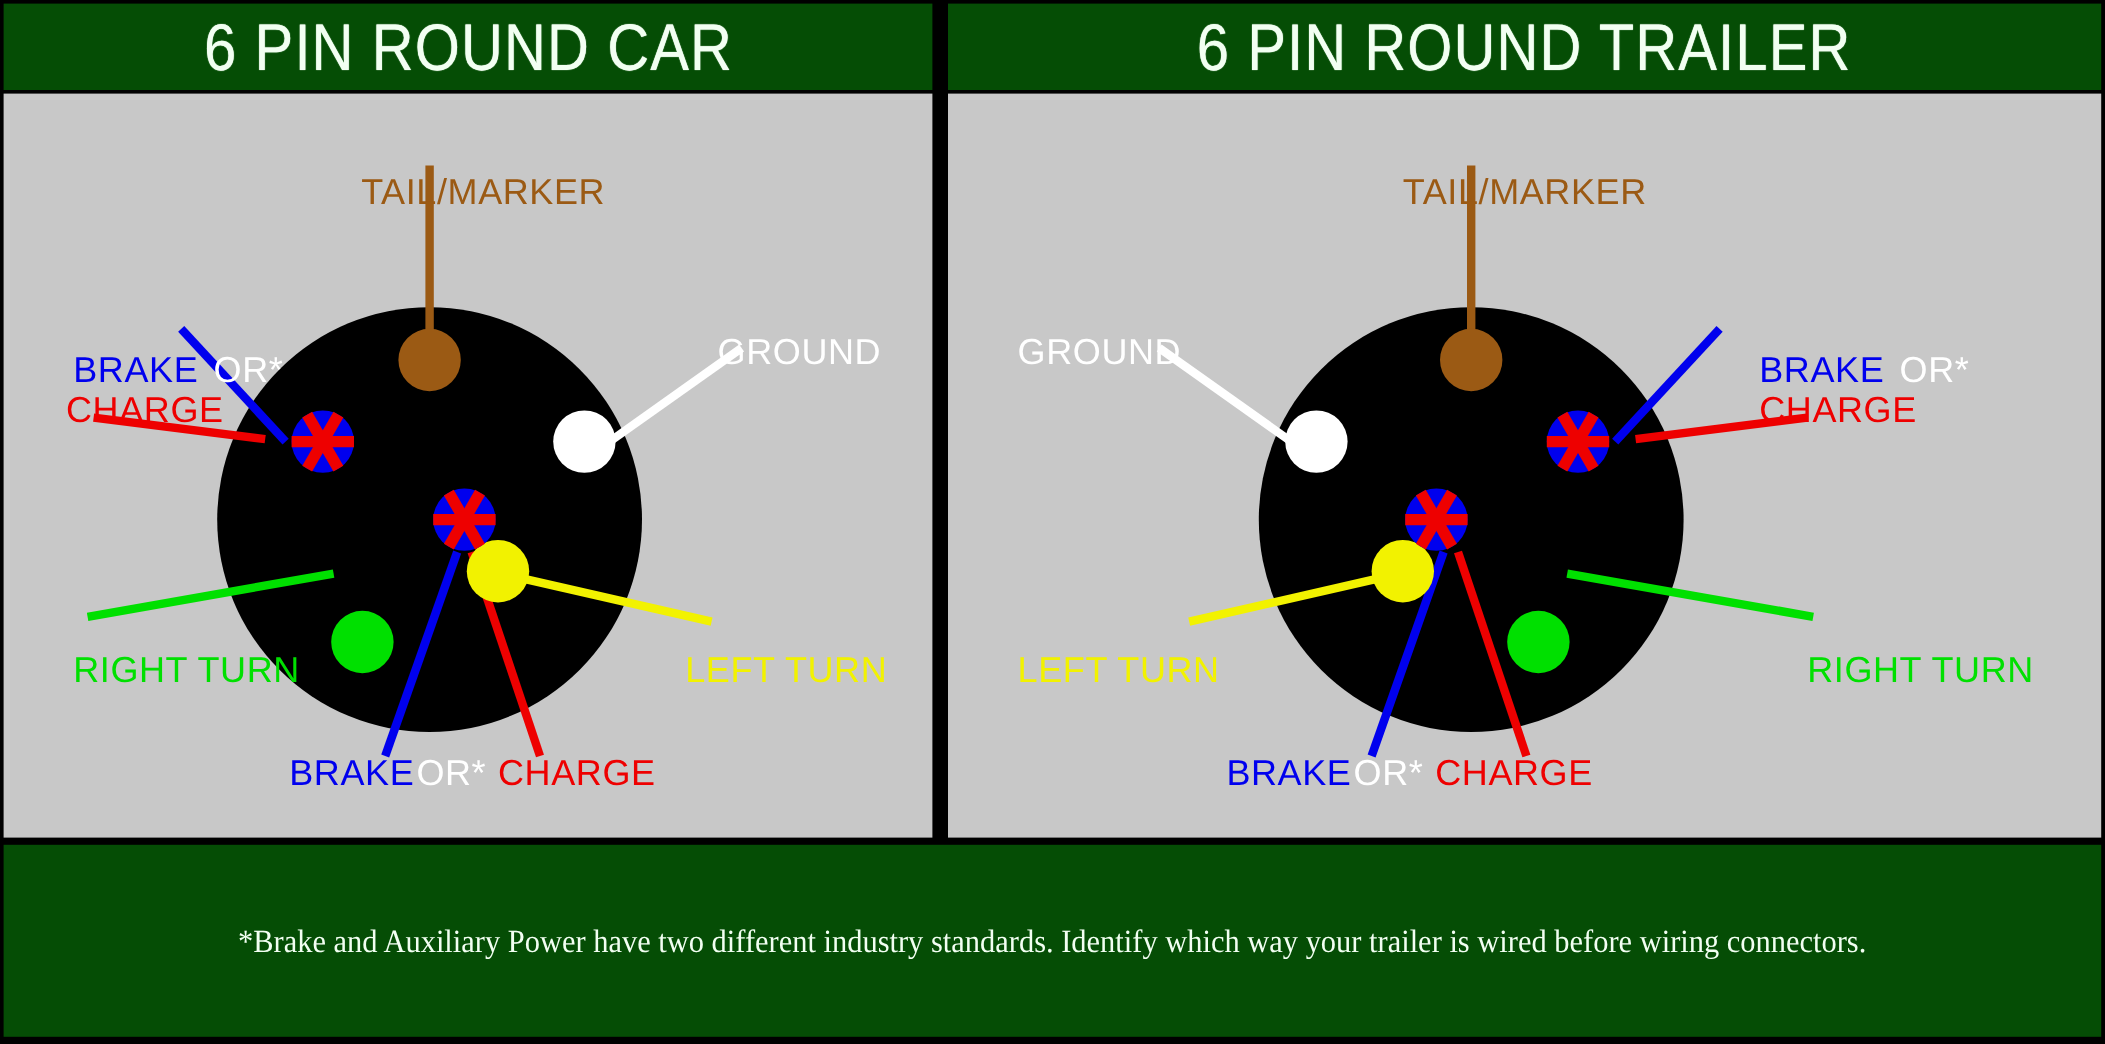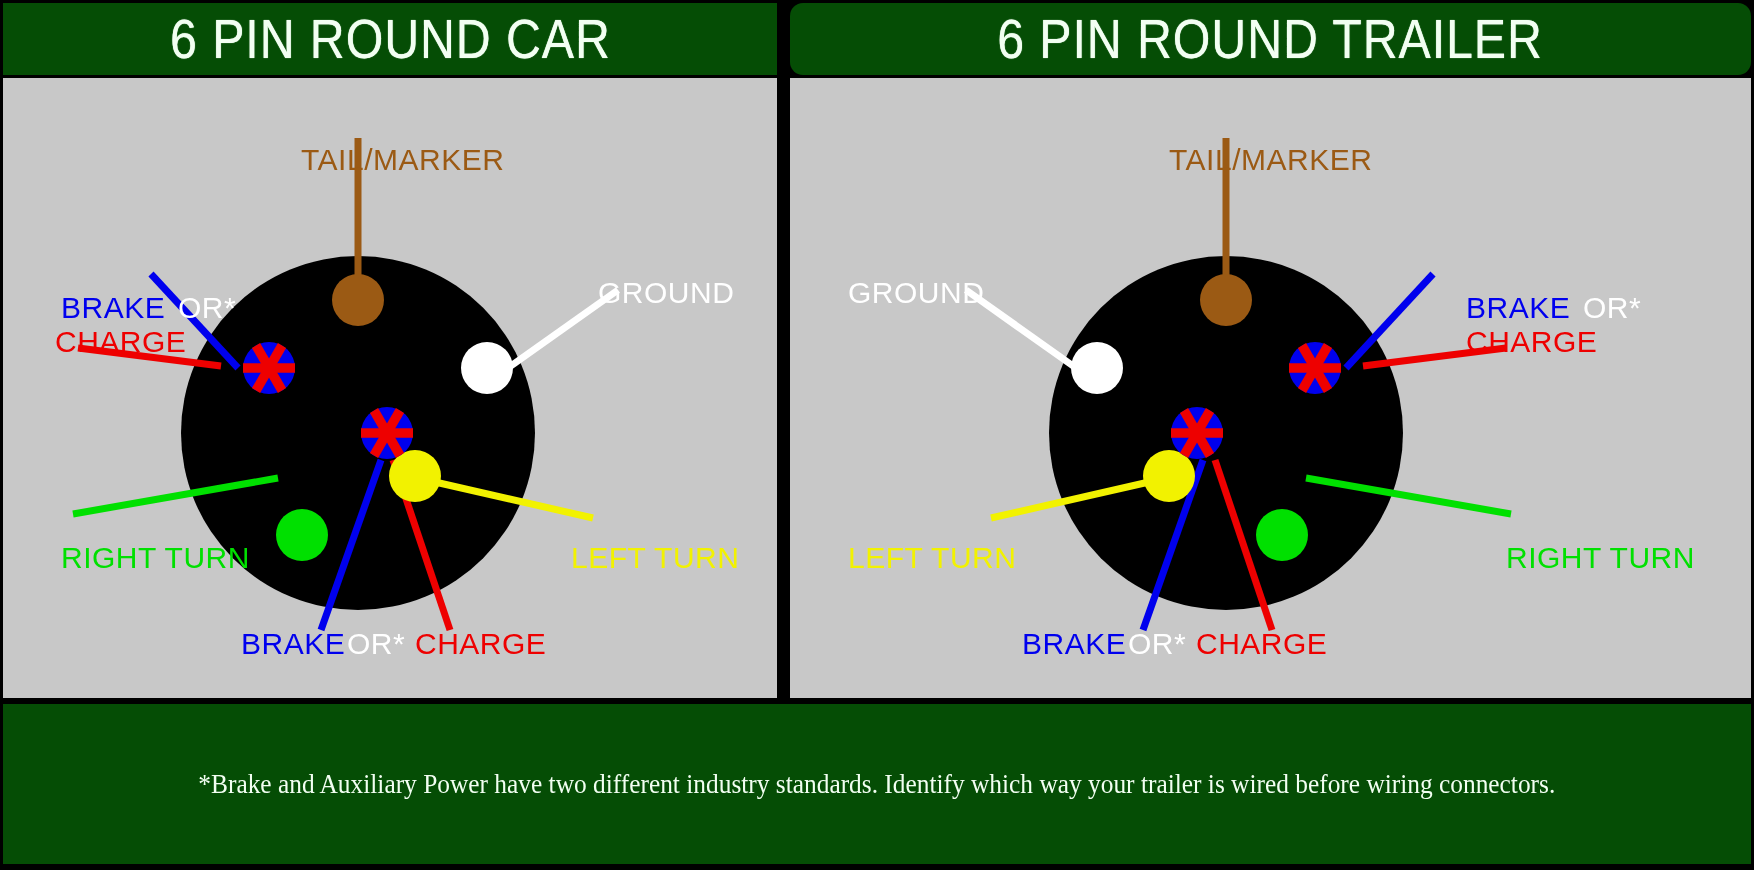--- a/index.html
+++ b/index.html
@@ -19,21 +19,21 @@
   .header-bar {
     position: absolute;
     top: 3px;
     height: 72px;
     background: #054d05;
     display: flex;
     align-items: center;
     justify-content: center;
   }
   #header-left  { left: 3px;   width: 774px; }
-  #header-right { left: 790px; width: 961px; border-radius: 13px; }
+  #header-right { left: 790px; width: 961px; }
   .header-title {
     color: #f2fff2;
     font-size: 55px;
     font-weight: 400;
     letter-spacing: 1px;
     transform: scaleX(0.88);
     white-space: nowrap;
     text-shadow: 0 0 1px #f2fff2;
   }
 

